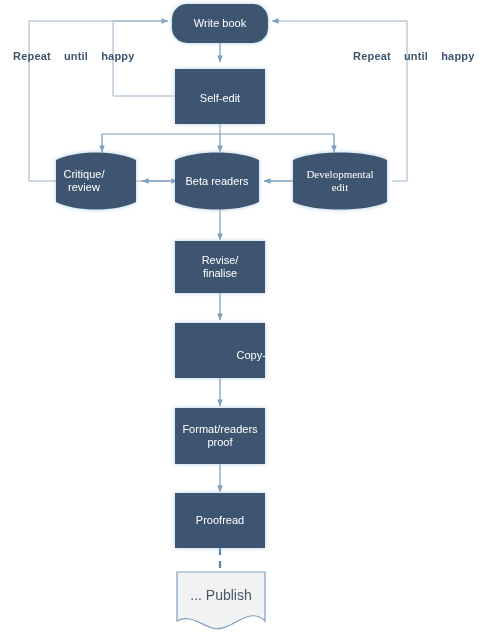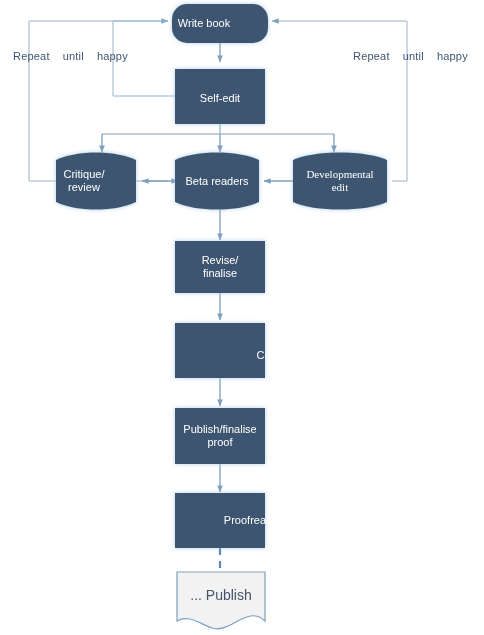--- a/index.html
+++ b/index.html
@@ -8,21 +8,21 @@
     font-family:"Liberation Sans","DejaVu Sans",sans-serif;
   }
   #canvas{position:absolute;left:0;top:0;width:484px;height:635px;}
   .node-label{
     position:absolute;color:#ffffff;font-size:11px;line-height:13px;
     text-align:center;pointer-events:none;white-space:pre-line;
     display:flex;align-items:center;justify-content:center;
   }
   .loop-label{
     position:absolute;color:#3d566e;font-size:11px;line-height:13px;
-    white-space:pre;letter-spacing:0.2px;
+    white-space:pre;letter-spacing:0.2px;font-weight:bold;
   }
   .publish-label{
     position:absolute;color:#44546a;font-size:14px;line-height:14px;
     text-align:center;display:flex;align-items:center;justify-content:center;
   }
 </style>
 </head>
 <body>
 
 <svg id="canvas" viewBox="0 0 484 635" xmlns="http://www.w3.org/2000/svg">
@@ -101,39 +101,39 @@
 
   <g>
     <rect x="175" y="493" width="90" height="55" fill="#3c556f" filter="url(#soft)"></rect>
   </g>
 
   <g>
     <path fill="#f2f2f2" stroke="#7e9fbd" stroke-width="1.2" d="M177,572 L265,572 L265,621 C248,604 230,634 212,628 C200,624 189,614 177,621 Z"></path>
   </g>
 </svg>
 
-<div class="node-label" style="left:156px;top:4px;width:96px;height:39px;text-align:right;">Write book</div>
+<div class="node-label" style="left:172px;top:4px;width:96px;height:39px;text-align:right;">Write book</div>
 
 <div class="node-label" style="left:175px;top:76px;width:90px;height:44px;">Self-edit</div>
 
 <div class="node-label" style="left:44px;top:158px;width:80px;height:46px;">Critique/
 review</div>
 
 <div class="node-label" style="left:175px;top:158px;width:84px;height:46px;">Beta readers</div>
 
 <div class="node-label" style="left:293px;top:158px;width:94px;height:46px;font-family:Liberation Serif, serif;">Developmental
 edit</div>
 
 <div class="node-label" style="left:175px;top:241px;width:90px;height:52px;">Revise/
 finalise</div>
 
-<div class="node-label" style="left:187px;top:323px;width:90px;height:65px;padding-left:48px;">Copy-edit</div>
+<div class="node-label" style="left:167px;top:323px;width:90px;height:65px;padding-left:48px;">Copy-edit</div>
 
-<div class="node-label" style="left:173px;top:408px;width:94px;height:56px;">Publish/finalise
+<div class="node-label" style="left:173px;top:408px;width:94px;height:56px;">Format/readers
 proof</div>
 
-<div class="node-label" style="left:175px;top:493px;width:90px;height:55px;padding-left:28px;">Proofread</div>
+<div class="node-label" style="left:175px;top:493px;width:90px;height:55px;">Proofread</div>
 
 <div class="publish-label" style="left:177px;top:578px;width:88px;height:34px;">... Publish</div>
 
 <div class="loop-label" style="left:13px;top:50px;">Repeat    until    happy</div>
 
 <div class="loop-label" style="left:353px;top:50px;">Repeat    until    happy</div>
 
 </body></html>

